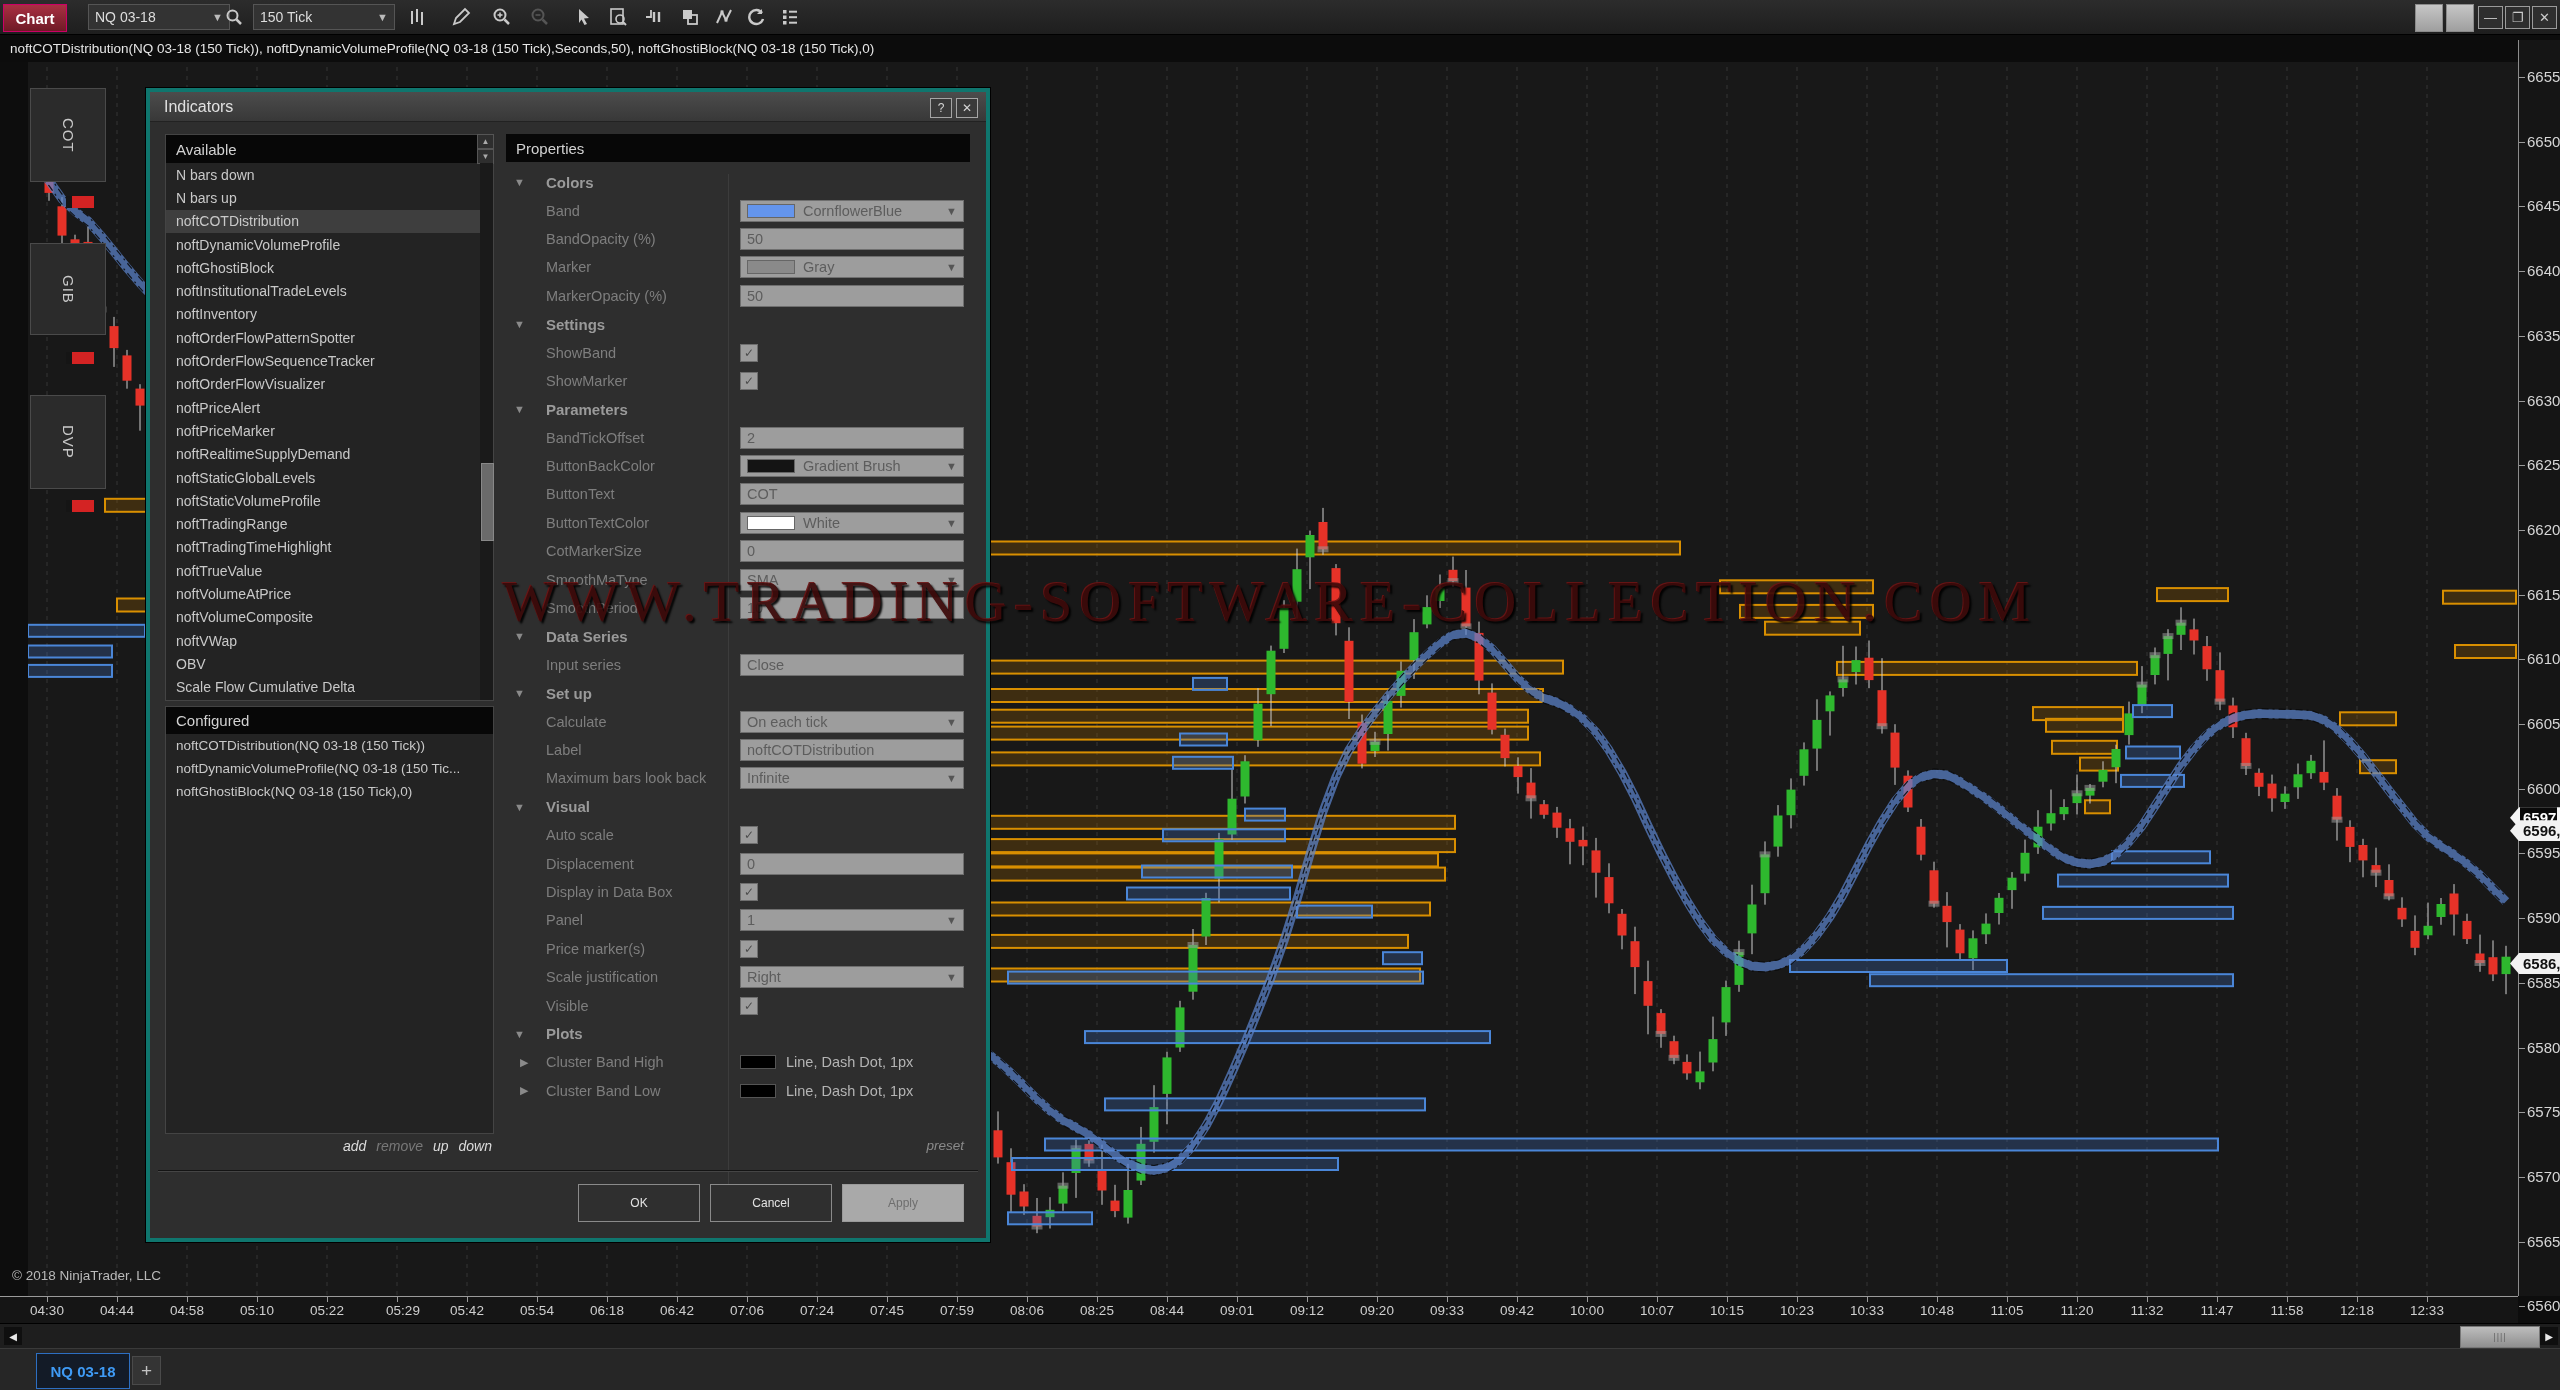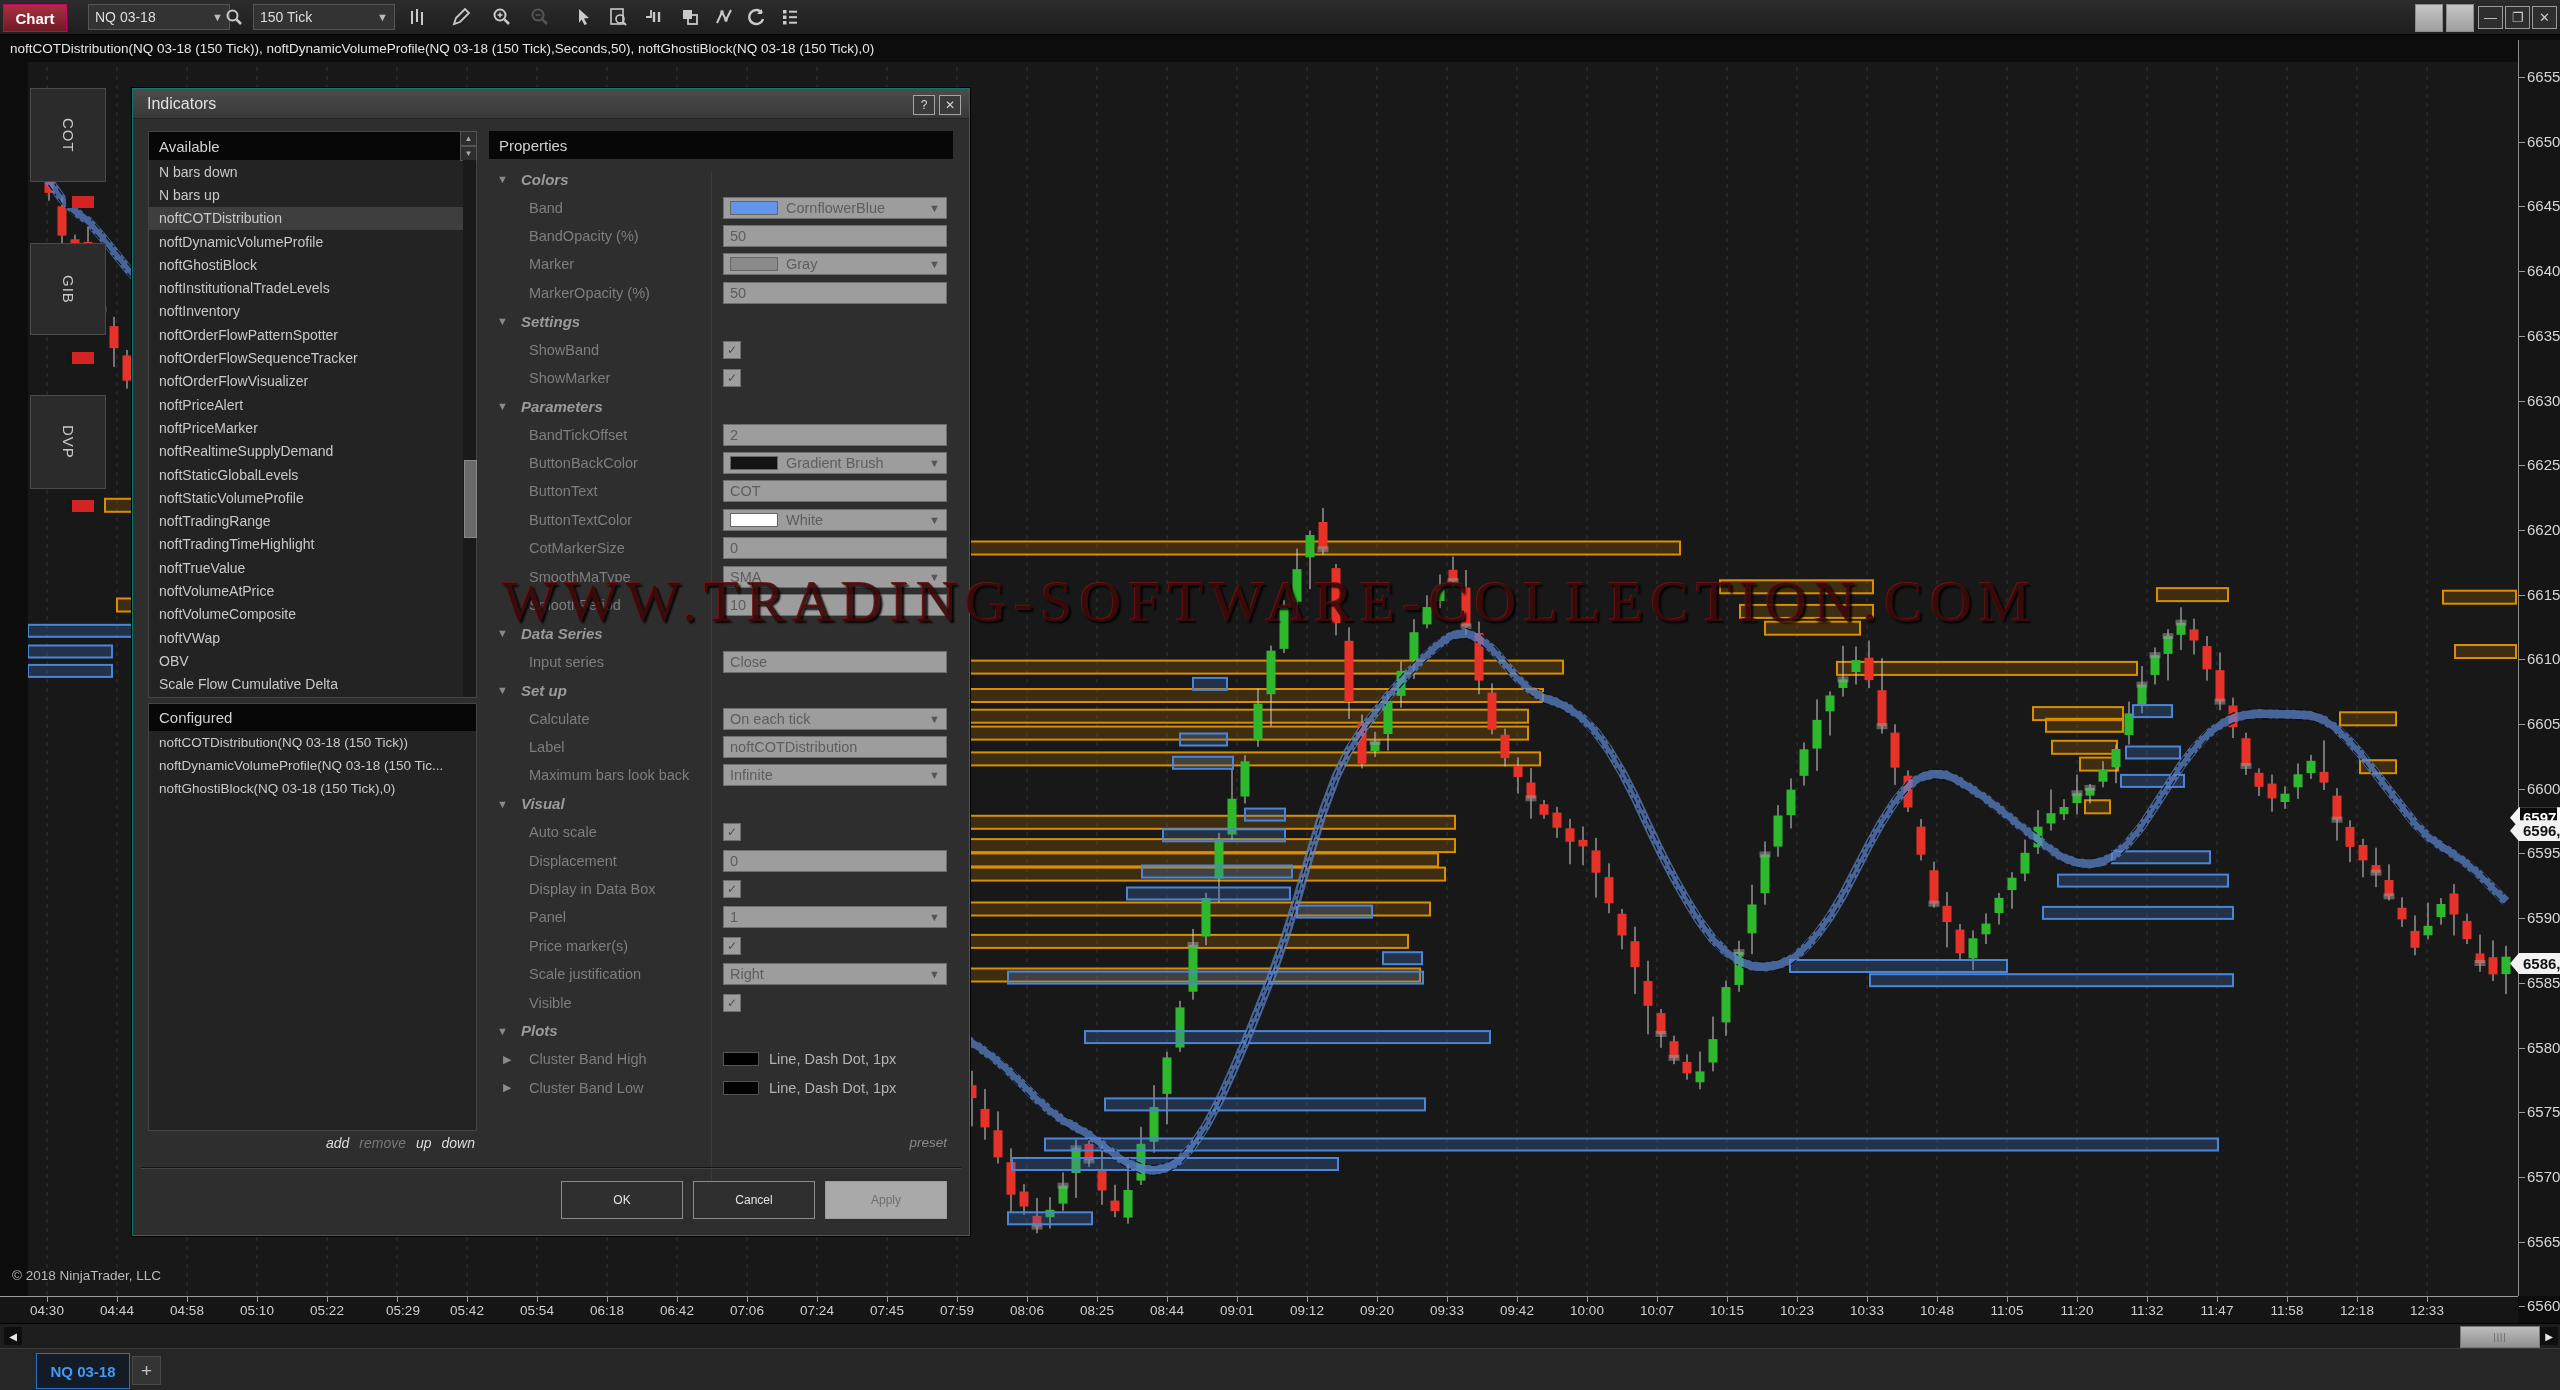--- a/index.html
+++ b/index.html
@@ -43,21 +43,21 @@
   #nq-tab{position:absolute;left:36px;top:4px;width:92px;height:34px;background:#131b27;border:1px solid #2d6fc2;color:#3f9bf5;
     font-weight:bold;font-size:15px;display:flex;align-items:center;justify-content:center;}
   #add-tab{position:absolute;left:132px;top:7px;width:27px;height:27px;background:#343434;border:1px solid #4a4a4a;color:#c2c2c2;
     font-size:19px;display:flex;align-items:center;justify-content:center;}
   
   #watermark{left:80px;top:568px;width:2380px;z-index:40;pointer-events:none;text-align:center;
     font-family:"Liberation Serif","DejaVu Serif",serif;font-weight:normal;color:#3c0909;opacity:.92;}
   #watermark .wl{white-space:nowrap;font-size:58px;letter-spacing:7px;text-shadow:2px 2px 2px #000,-1px -1px 0 #6b1414;}
   #watermark .wl2{margin-top:14px;}
   
-  #dialog{left:132px;top:88px;width:836px;height:1146px;background:#2e2e2e;border:1px solid #0f766e;outline:1px solid #000;z-index:30;}
+  #dialog{left:146px;top:88px;width:836px;height:1146px;background:#2e2e2e;border:4px solid #0f766e;outline:1px solid #000;z-index:30;}
   #dlg-title{left:0;top:0;width:100%;height:30px;background:linear-gradient(#4c4c4c,#383838);border-bottom:1px solid #222;
     color:#e0e0e0;font-size:16px;display:flex;align-items:center;padding-left:14px;box-sizing:border-box;}
   .dlg-tbtn{position:absolute;top:6px;width:20px;height:18px;background:#3a3a3a;border:1px solid #a5a5a5;color:#d5d5d5;
     font-size:12px;display:flex;align-items:center;justify-content:center;}
   .lsthead{background:#070707;color:#d2d2d2;font-size:15px;display:flex;align-items:center;padding:0 10px;box-sizing:border-box;}
   #avail-box{left:15px;top:42px;width:327px;height:565px;background:#232323;border:1px solid #444;}
   #avail-head{width:100%;height:28px;}
   #avail-info{margin-left:auto;font-family:"Liberation Serif",serif;font-style:italic;font-size:16px;}
   #avail-spin{position:absolute;right:-1px;top:-1px;width:17px;height:30px;display:flex;flex-direction:column;}
   #avail-spin div{flex:1;background:#2e2e2e;border:1px solid #555;color:#aaa;font-size:8px;display:flex;align-items:center;justify-content:center;}
@@ -71,21 +71,21 @@
   .conf-item{height:23px;display:flex;align-items:center;padding:0 6px 0 10px;color:#c9c9c9;font-size:13.5px;white-space:nowrap;overflow:hidden;}
   #conf-actions{left:15px;top:1044px;width:327px;height:20px;display:flex;justify-content:flex-end;gap:10px;align-items:center;
     font-style:italic;font-size:14px;color:#dcdcdc;}
   #conf-actions .dim{color:#787878;}
   
   #props{left:356px;top:42px;width:464px;height:1078px;}
   #props-head{width:100%;height:28px;}
   #prop-rows{position:absolute;left:0;top:34px;width:100%;}
   .prow{height:28.4px;display:flex;align-items:center;position:relative;}
   .prow .lbl{margin-left:40px;color:#7e7e7e;font-size:14.5px;}
-  .prow.section .lbl{margin-left:32px;color:#9a9a9a;font-weight:bold;font-size:15px;font-style:italic;}
+  .prow.section .lbl{margin-left:40px;color:#9a9a9a;font-weight:bold;font-size:15px;}
   .prow.section .arr{position:absolute;left:8px;color:#8a8a8a;font-size:11px;}
   .prow.plot .arr{position:absolute;left:14px;color:#8a8a8a;font-size:11px;}
   .pfield{position:absolute;left:234px;width:224px;height:22px;background:#9d9d9d;border:1px solid #6f6f6f;color:#5d5d5d;
     font-size:14.5px;display:flex;align-items:center;padding:0 6px;box-sizing:border-box;gap:8px;}
   .pfield .chev{margin-left:auto;color:#555;font-size:11px;}
   .pfield .sw{width:46px;height:12px;border:1px solid #666;flex:none;}
   .pcheck{position:absolute;left:234px;width:16px;height:16px;background:#9d9d9d;border:1px solid #6f6f6f;color:#4c4c4c;
     font-size:12px;display:flex;align-items:center;justify-content:center;}
   .pplot{position:absolute;left:234px;display:flex;align-items:center;gap:10px;color:#b4b4b4;font-size:14.5px;}
   .pplot .sw{width:34px;height:12px;background:#000;border:1px solid #555;}

